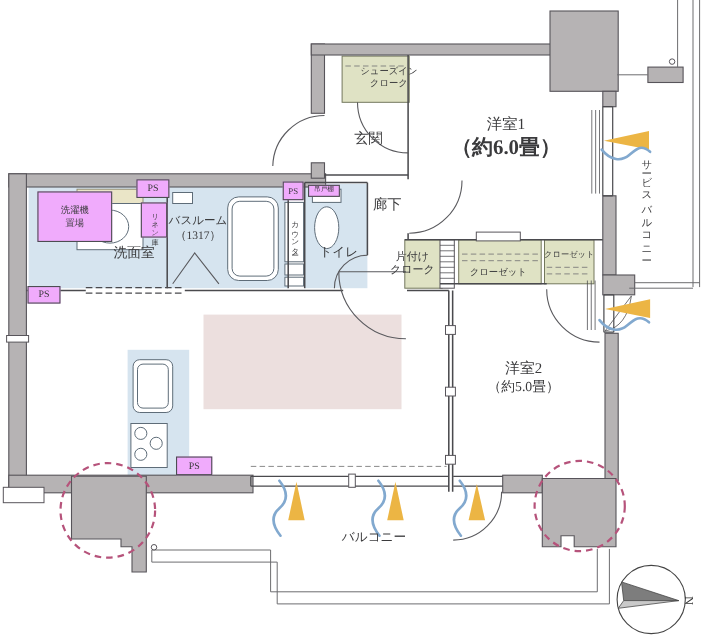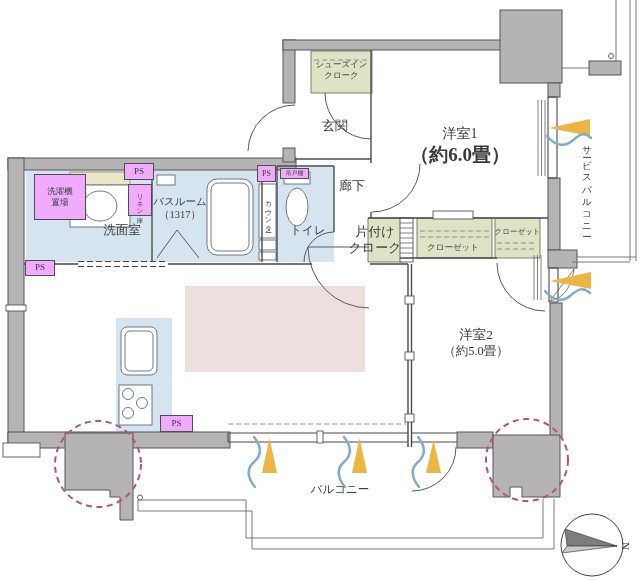--- a/index.html
+++ b/index.html
@@ -180,58 +180,58 @@
 
 <div class="lbl box" style="left:124px;top:163px;width:30px;height:17px;font-size:9px;">PS</div>
 <div class="lbl box" style="left:257px;top:165px;width:19px;height:17px;font-size:8px;">PS</div>
 <div class="lbl box" style="left:25px;top:260px;width:30px;height:16px;font-size:9px;">PS</div>
 <div class="lbl box" style="left:160px;top:415px;width:33px;height:17px;font-size:9px;">PS</div>
 
 <div class="lbl box" style="left:128px;top:184px;width:24px;height:32px;font-size:6.5px;">
   <span class="vert">リネン庫</span>
 </div>
 
-<div class="lbl box" style="left:34px;top:174px;width:52px;height:46px;font-size:8.5px;">
+<div class="lbl box" style="left:34px;top:174px;width:68px;height:46px;font-size:8.5px;">
   <div>洗濯機</div>
   <div>置場</div>
 </div>
 
 <div class="lbl box" style="left:280px;top:168px;width:29px;height:11px;font-size:6px;">吊戸棚</div>
 
 <div class="lbl" style="left:260px;top:186px;width:15px;height:52px;font-size:7px;">
   <span class="vert">カウンター</span>
 </div>
 
-<div class="lbl" style="left:311px;top:54px;width:61px;height:32px;font-size:8.5px;">
+<div class="lbl" style="left:311px;top:54px;width:61px;height:32px;font-size:8.5px;padding-left:12px;">
   <div>シューズイン</div>
   <div>クローク</div>
 </div>
 
 <div class="lbl" style="left:300px;top:117px;width:70px;height:18px;font-size:13px;">玄関</div>
 <div class="lbl" style="left:322px;top:177px;width:60px;height:18px;font-size:13px;">廊下</div>
 <div class="lbl" style="left:280px;top:221px;width:56px;height:18px;font-size:11.5px;">トイレ</div>
 <div class="lbl" style="left:82px;top:221px;width:80px;height:20px;font-size:12.5px;">洗面室</div>
 
 <div class="lbl" style="left:135px;top:191px;width:90px;height:34px;font-size:10.5px;">
   <div>バスルーム</div>
   <div>（1317）</div>
 </div>
 
-<div class="lbl" style="left:385px;top:103px;width:150px;height:46px;font-size:14px;margin-top:20px;">
+<div class="lbl" style="left:385px;top:103px;width:150px;height:46px;font-size:14px;">
   <div>洋室1</div>
   <div style="font-size:19px;font-weight:bold;">（約6.0畳）</div>
 </div>
 
 <div class="lbl" style="left:406px;top:321px;width:140px;height:44px;font-size:13.5px;">
   <div>洋室2</div>
   <div style="font-size:12.5px;">（約5.0畳）</div>
 </div>
 
 
-<div class="lbl" style="left:353px;top:227px;width:44px;height:26px;font-size:13px;">
+<div class="lbl" style="left:353px;top:227px;width:44px;height:26px;font-size:10px;">
   <div>片付け</div>
   <div>クローク</div>
 </div>
 
 <div class="lbl" style="left:417px;top:241px;width:72px;height:12px;font-size:8.5px;">クローゼット</div>
 <div class="lbl" style="left:495px;top:226px;width:45px;height:11px;font-size:7.5px;">クローゼット</div>
 
 <div class="lbl" style="left:304px;top:481px;width:72px;height:16px;font-size:11.5px;">バルコニー</div>
 
 <div class="lbl" style="left:577px;top:116px;width:18px;height:140px;font-size:9.5px;">

